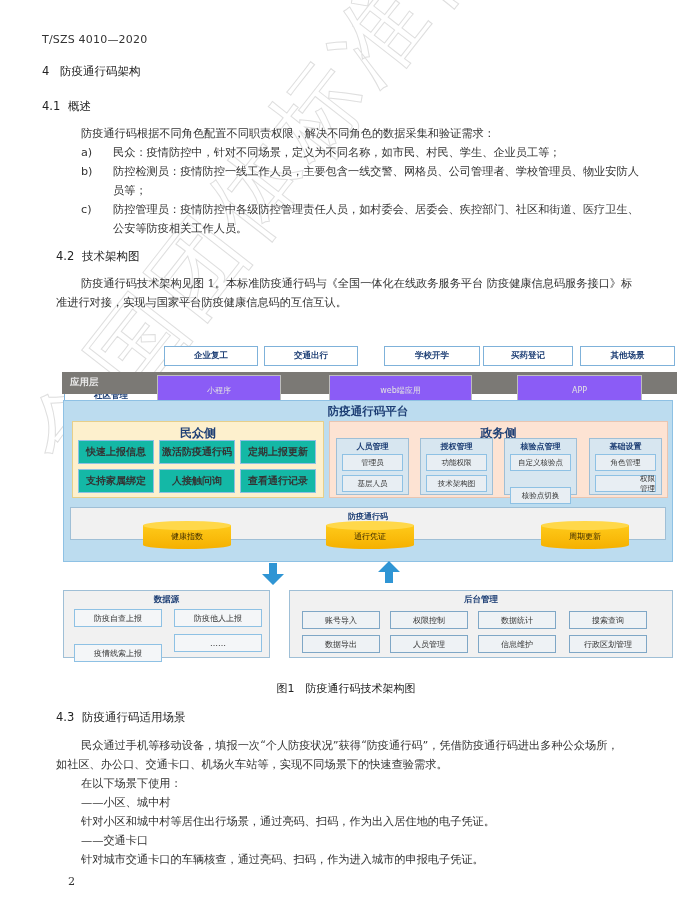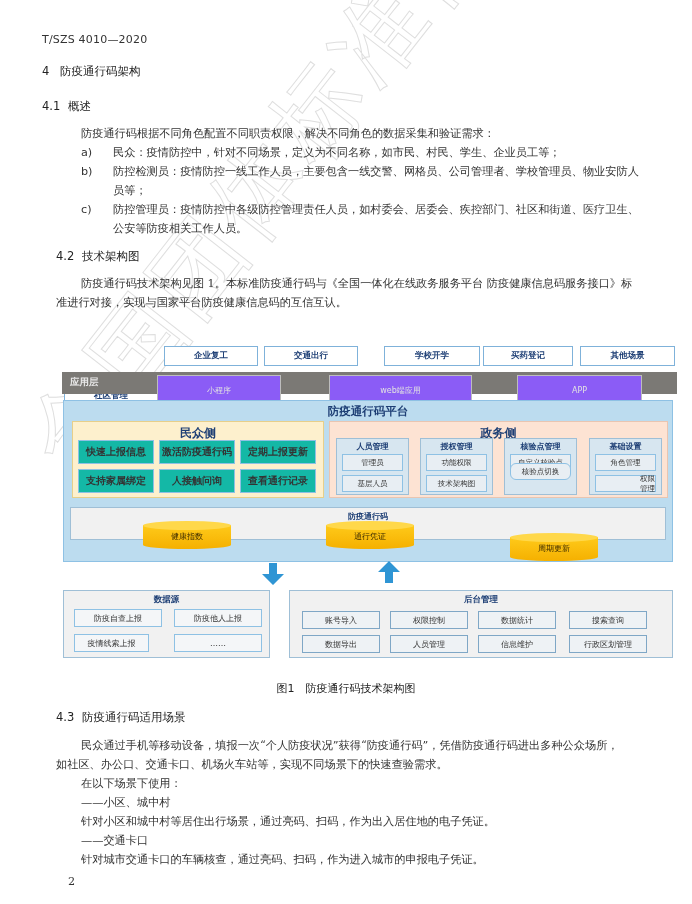--- a/index.html
+++ b/index.html
@@ -122,61 +122,61 @@
         <div class="gbox" style="top:36px;">基层人员</div>
       </div>
       <div class="ggrp" style="left:90px;">
         <div class="gt">授权管理</div>
         <div class="gbox" style="top:15px;">功能权限</div>
         <div class="gbox" style="top:36px;">技术架构图</div>
       </div>
       <div class="ggrp" style="left:174px;">
         <div class="gt">核验点管理</div>
         <div class="gbox" style="top:15px;">自定义核验点</div>
-        <div class="gbox" style="top:24px;border-radius:6px;">核验点切换</div>
+        <div class="gbox" style="top:48px;">核验点切换</div>
       </div>
       <div class="ggrp" style="left:259px;">
         <div class="gt">基础设置</div>
         <div class="gbox" style="top:15px;">角色管理</div>
         <div class="gbox" style="top:36px;padding-left:44px;">权限管理</div>
       </div>
     </div>
 
     <div class="passbox">
       <div class="pt">防疫通行码</div>
       <div class="cyl" style="left:72px;">
         <div class="body"></div>
           <div class="top"></div>
         <div class="lbl">健康指数</div>
       </div>
       <div class="cyl" style="left:255px;">
         <div class="body"></div>
           <div class="top"></div>
         <div class="lbl">通行凭证</div>
       </div>
-      <div class="cyl" style="left:439px;margin-top:12px;">
+      <div class="cyl" style="left:470px;">
         <div class="body"></div>
           <div class="top"></div>
         <div class="lbl">周期更新</div>
       </div>
     </div>
   </div>
 
   <svg class="arrow" style="left:262px; top:563px;" viewBox="0 0 22 22">
     <polygon points="7,0 15,0 15,11 22,11 11,22 0,11 7,11" fill="#2f95d4"></polygon>
   </svg>
   <svg class="arrow" style="left:378px; top:561px;" viewBox="0 0 22 22">
     <polygon points="11,0 22,11 15,11 15,22 7,22 7,11 0,11" fill="#2f95d4"></polygon>
   </svg>
 
   <div class="lowbox" style="left:63px; width:207px;">
     <div class="lt">数据源</div>
     <div class="lbox" style="left:10px; top:18px; width:88px;">防疫自查上报</div>
     <div class="lbox" style="left:110px; top:18px; width:88px;">防疫他人上报</div>
-    <div class="lbox" style="left:10px; top:43px; width:75px;">疫情线索上报</div>
+    <div class="lbox" style="left:10px; top:53px; width:88px;">疫情线索上报</div>
     <div class="lbox" style="left:110px; top:43px; width:88px;">……</div>
   </div>
 
   <div class="lowbox" style="left:289px; width:384px;">
     <div class="lt">后台管理</div>
     <div class="bbox" style="left:12px; top:20px; width:78px;">账号导入</div>
     <div class="bbox" style="left:100px; top:20px; width:78px;">权限控制</div>
     <div class="bbox" style="left:188px; top:20px; width:78px;">数据统计</div>
     <div class="bbox" style="left:279px; top:20px; width:78px;">搜索查询</div>
     <div class="bbox" style="left:12px; top:44px; width:78px;">数据导出</div>

